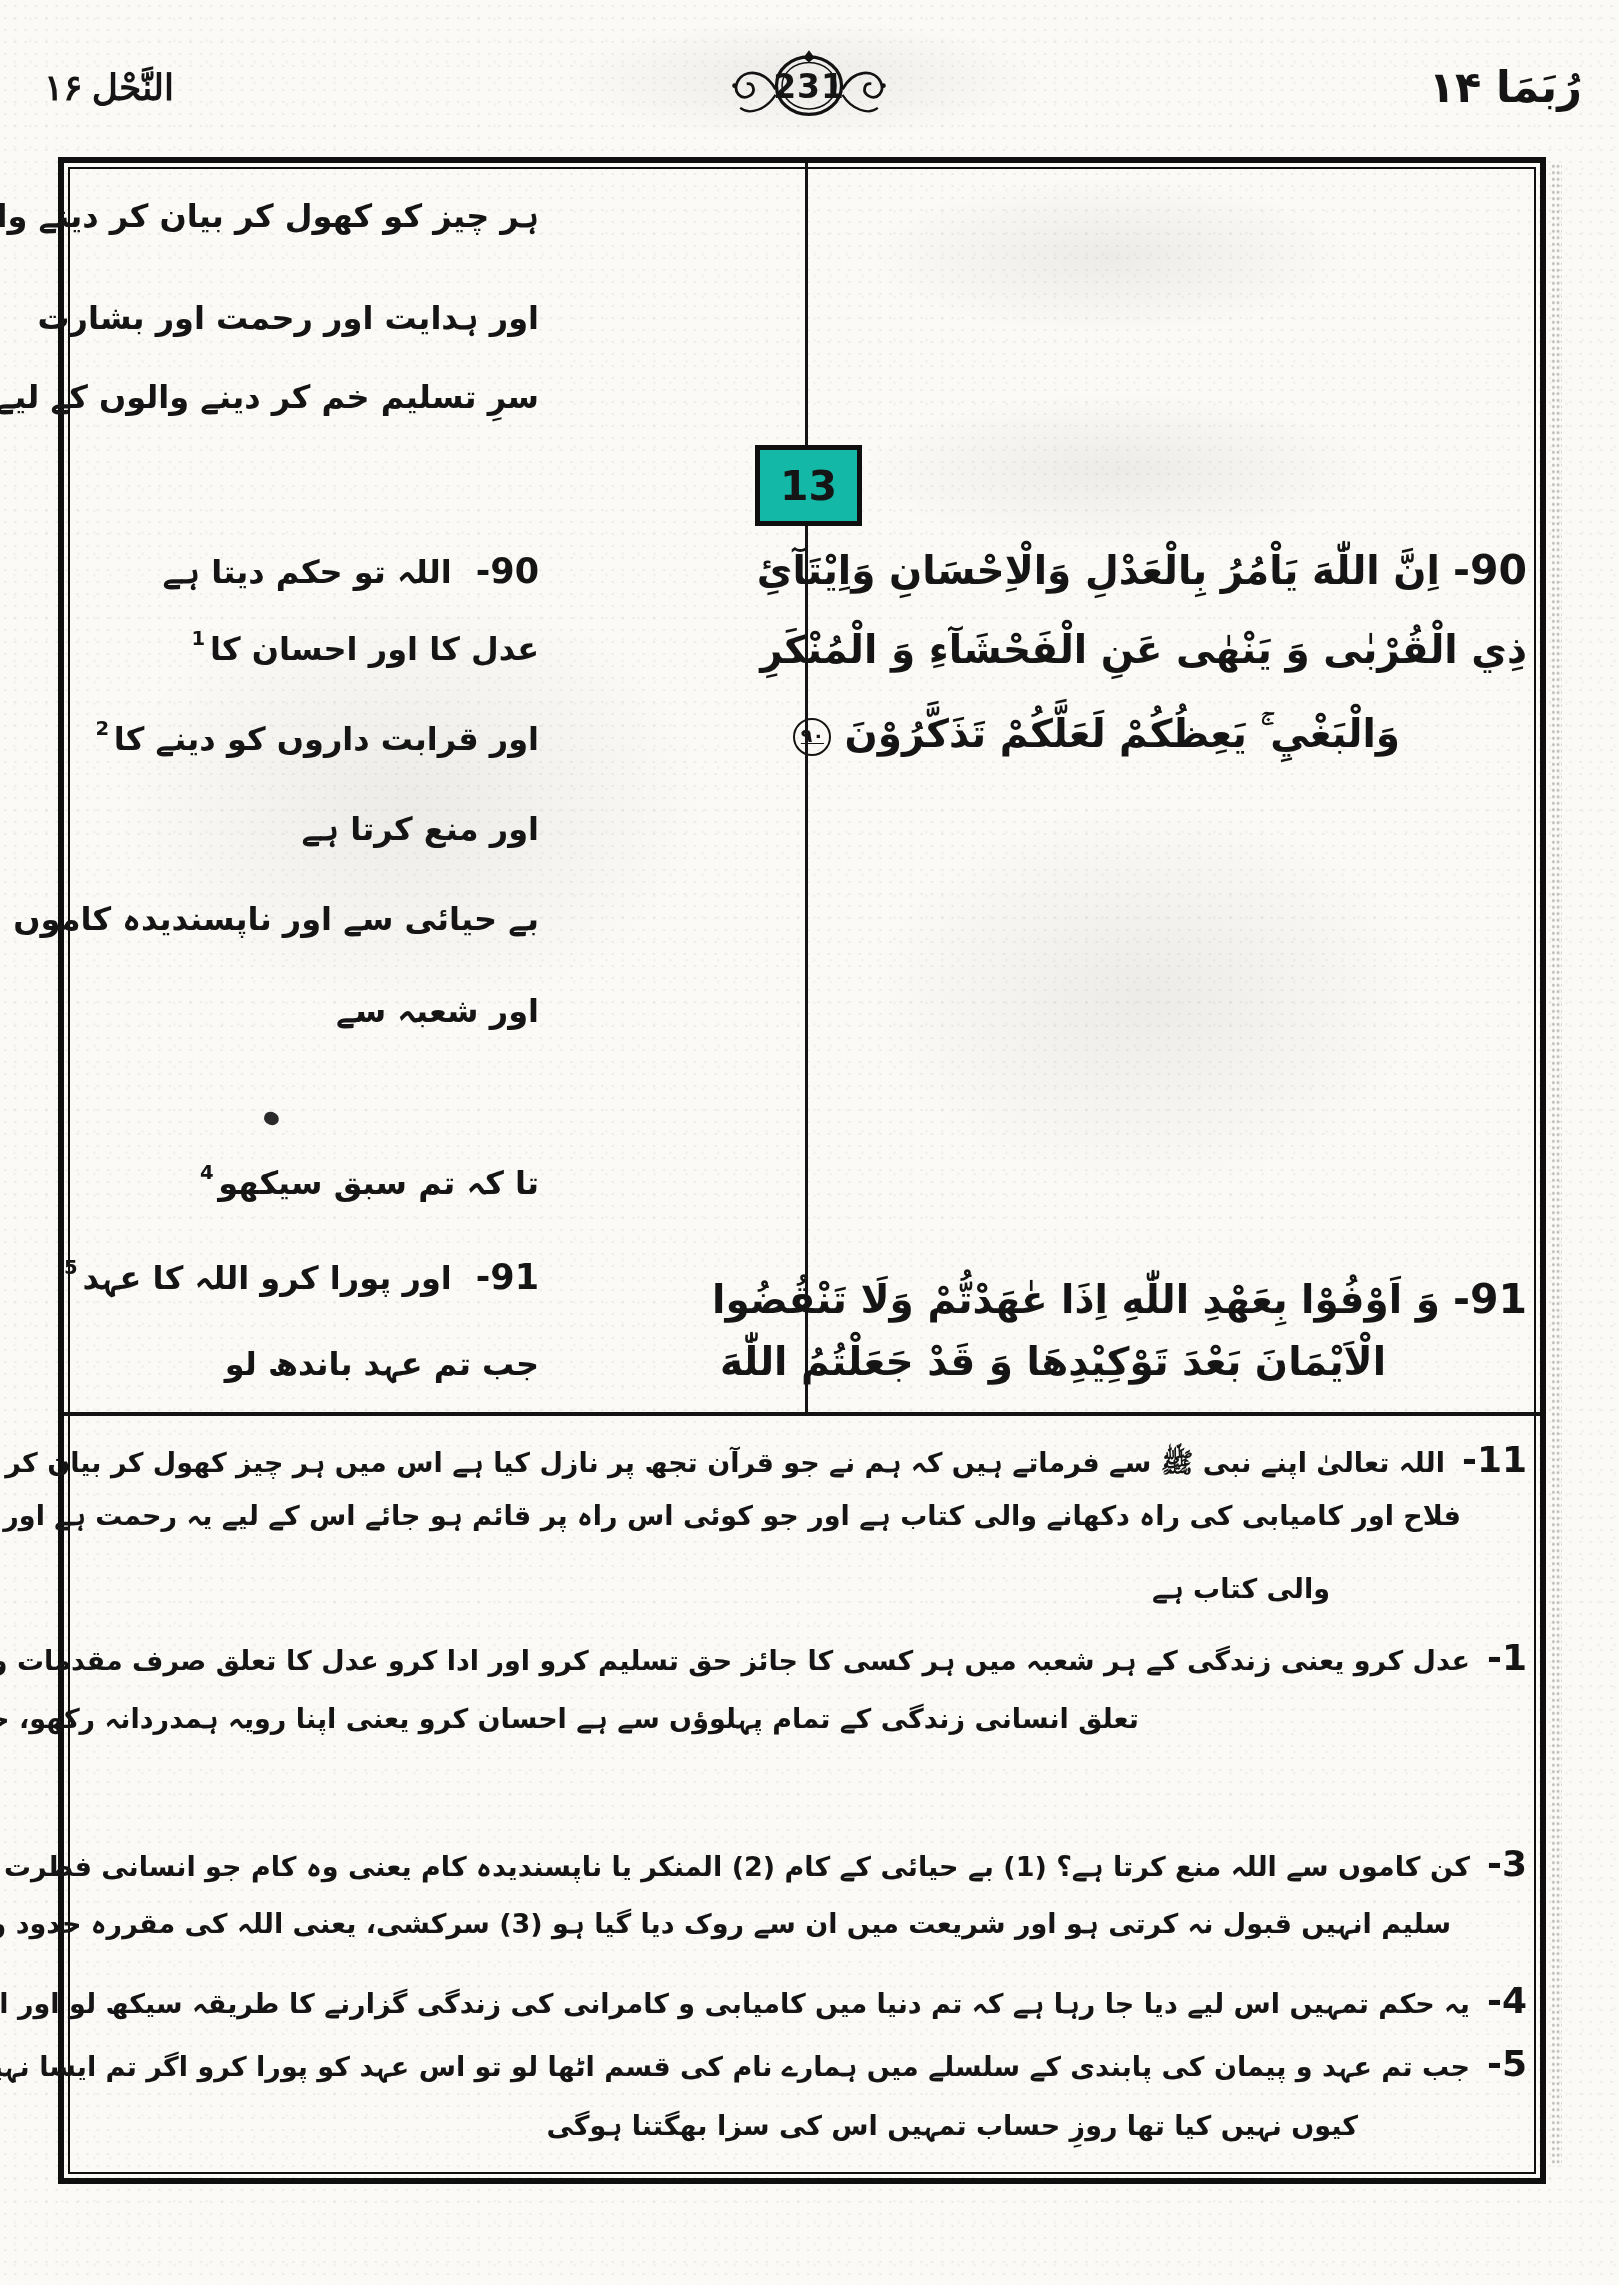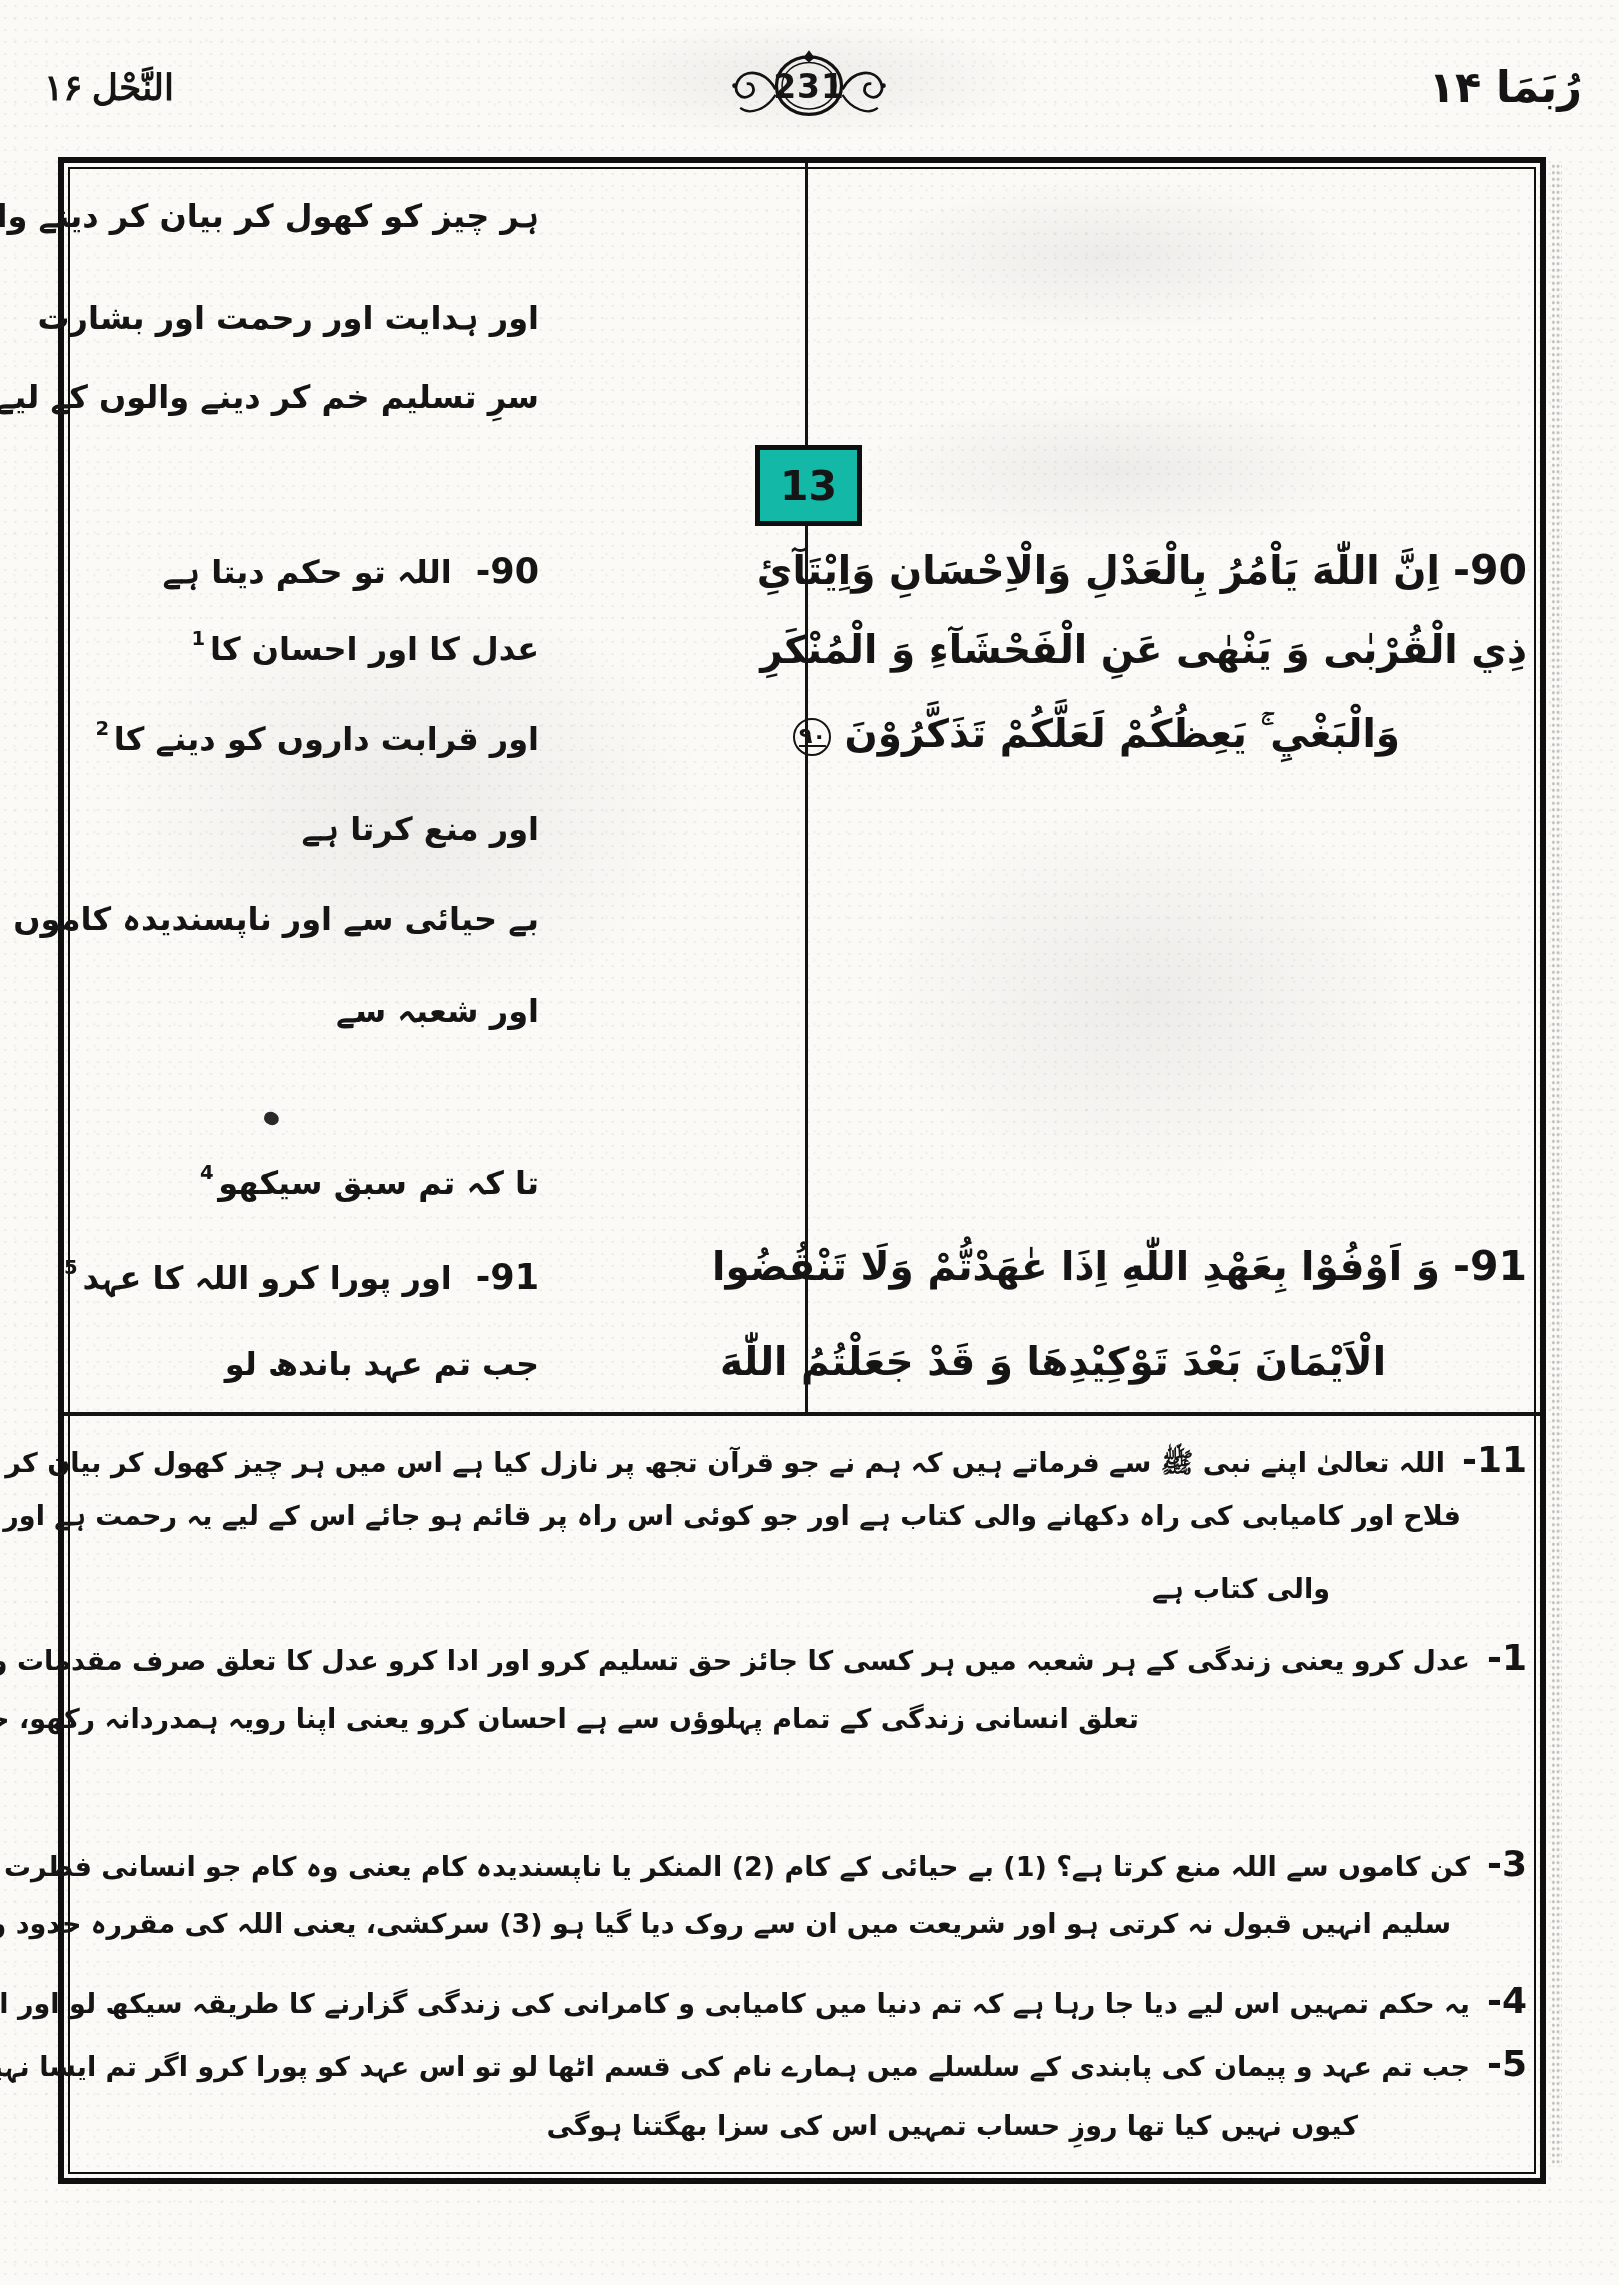--- a/index.html
+++ b/index.html
@@ -43,21 +43,21 @@
 
   .ruku-box{position:absolute;left:691px;top:282px;width:97px;height:71px;
     background:#14b8a6;border:5.6px solid #0f0f0f;display:flex;align-items:center;justify-content:center;
     font-size:41px;font-weight:bold;}
 
   
   .ar-line{position:absolute;white-space:nowrap;direction:rtl;
     font-size:39px;font-weight:bold;letter-spacing:0.5px;}
   .ar-line .vno{font-size:41px;margin-left:13px;}
   .vmark{display:inline-block;width:34px;height:34px;border:2.3px solid #141414;border-radius:50%;
-    font-size:22px;font-weight:bold;line-height:31px;text-align:center;vertical-align:middle;
+    font-size:19px;font-weight:bold;line-height:31px;text-align:center;vertical-align:middle;
     margin-right:13px;letter-spacing:0;text-decoration:underline;}
 
   
   .t-line{position:absolute;white-space:nowrap;direction:rtl;
     font-size:32px;font-weight:bold;}
   .t-line .vno{font-size:35px;margin-left:24px;}
   sup.fnmark{font-size:19.6px;font-weight:bold;position:relative;top:-3.7px;margin-right:4.7px;}
 
   
   .fn-line{position:absolute;white-space:nowrap;direction:rtl;
@@ -113,21 +113,21 @@
   <div class="t-line" style="top:647px;right:1001px;"><span>اور منع کرتا ہے</span></div>
   <div class="t-line" style="top:737px;right:1001px;"><span>بے حیائی سے اور ناپسندیدہ کاموں سے</span></div>
   <div class="t-line" style="top:829px;right:1001px;"><span>اور شعبہ سے</span></div>
   <div class="t-line" style="top:1001px;right:1001px;"><span>تا کہ تم سبق سیکھو</span><sup class="fnmark">4</sup></div>
   <div class="t-line" style="top:1094px;right:1001px;"><span class="vno">91-</span><span>اور پورا کرو اللہ کا عہد</span><sup class="fnmark">5</sup></div>
   <div class="t-line" style="top:1182px;right:1001px;"><span>جب تم عہد باندھ لو</span></div>
 
   <div class="ar-line" style="top:383px;right:13px;"><span class="vno">90-</span><span>اِنَّ اللّٰهَ يَاْمُرُ بِالْعَدْلِ وَالْاِحْسَانِ وَاِيْتَآئِ</span></div>
   <div class="ar-line" style="top:464px;right:13px;"><span>ذِي الْقُرْبٰى وَ يَنْهٰى عَنِ الْفَحْشَآءِ وَ الْمُنْكَرِ</span></div>
   <div class="ar-line" style="top:548px;right:140px;"><span>وَالْبَغْيِ ۚ يَعِظُكُمْ لَعَلَّكُمْ تَذَكَّرُوْنَ</span><span class="vmark">۹۰</span></div>
-  <div class="ar-line" style="top:1079px;right:13px;margin-left:19px;"><span class="vno">91-</span><span>وَ اَوْفُوْا بِعَهْدِ اللّٰهِ اِذَا عٰهَدْتُّمْ وَلَا تَنْقُضُوا</span></div>
+  <div class="ar-line" style="top:1112px;right:13px;margin-left:19px;"><span class="vno">91-</span><span>وَ اَوْفُوْا بِعَهْدِ اللّٰهِ اِذَا عٰهَدْتُّمْ وَلَا تَنْقُضُوا</span></div>
   <div class="ar-line" style="top:1176px;right:154px;"><span>الْاَيْمَانَ بَعْدَ تَوْكِيْدِهَا وَ قَدْ جَعَلْتُمُ اللّٰهَ</span></div>
 
   <div class="fn-line" style="top:1276px;right:13px;"><span class="fn-no">11-</span><span>اللہ تعالیٰ اپنے نبی ﷺ سے فرماتے ہیں کہ ہم نے جو قرآن تجھ پر نازل کیا ہے اس میں ہر چیز کھول کر بیان کر دی گئی ہے یہ دین اور دنیا میں</span></div>
   <div class="fn-line" style="top:1337px;right:79px;"><span>فلاح اور کامیابی کی راہ دکھانے والی کتاب ہے اور جو کوئی اس راہ پر قائم ہو جائے اس کے لیے یہ رحمت ہے اور اللہ کی نعمتوں کی خوشخبری دینے</span></div>
   <div class="fn-line" style="top:1410px;right:210px;"><span>والی کتاب ہے</span></div>
 
   <div class="fn-line" style="top:1474px;right:13px;"><span class="fn-no">1-</span><span>عدل کرو یعنی زندگی کے ہر شعبہ میں ہر کسی کا جائز حق تسلیم کرو اور ادا کرو عدل کا تعلق صرف مقدمات وغیرہ کے فیصلوں سے ہی نہیں، اس کا</span></div>
   <div class="fn-line" style="top:1540px;right:401px;"><span>تعلق انسانی زندگی کے تمام پہلوؤں سے ہے احسان کرو یعنی اپنا رویہ ہمدردانہ رکھو، حسن سلوک سے کام لو</span></div>
 
 

